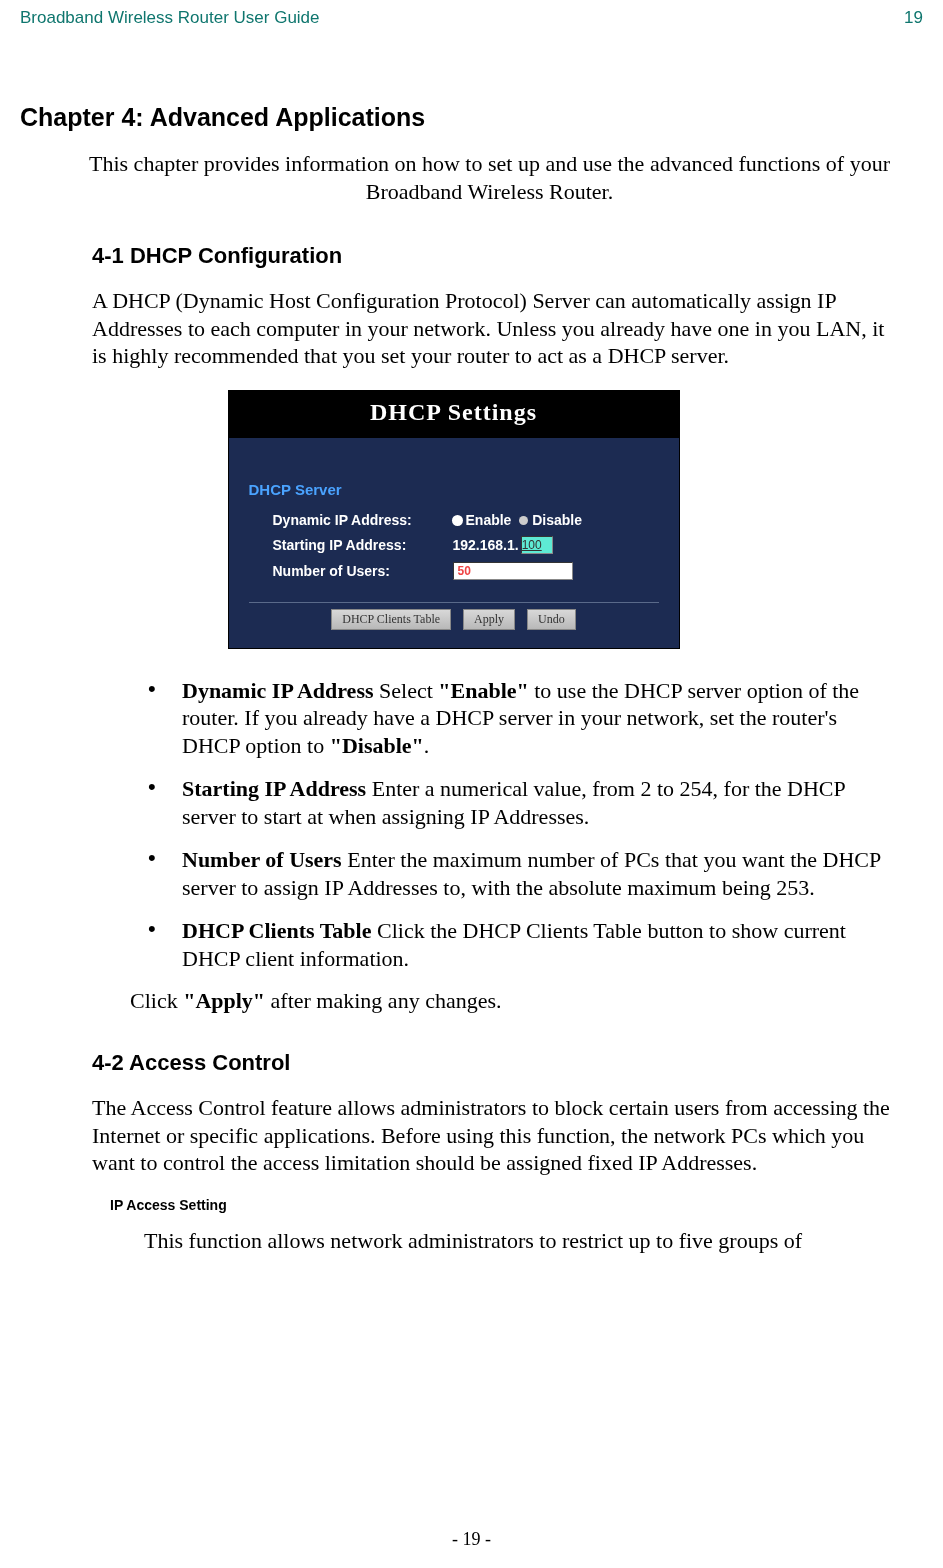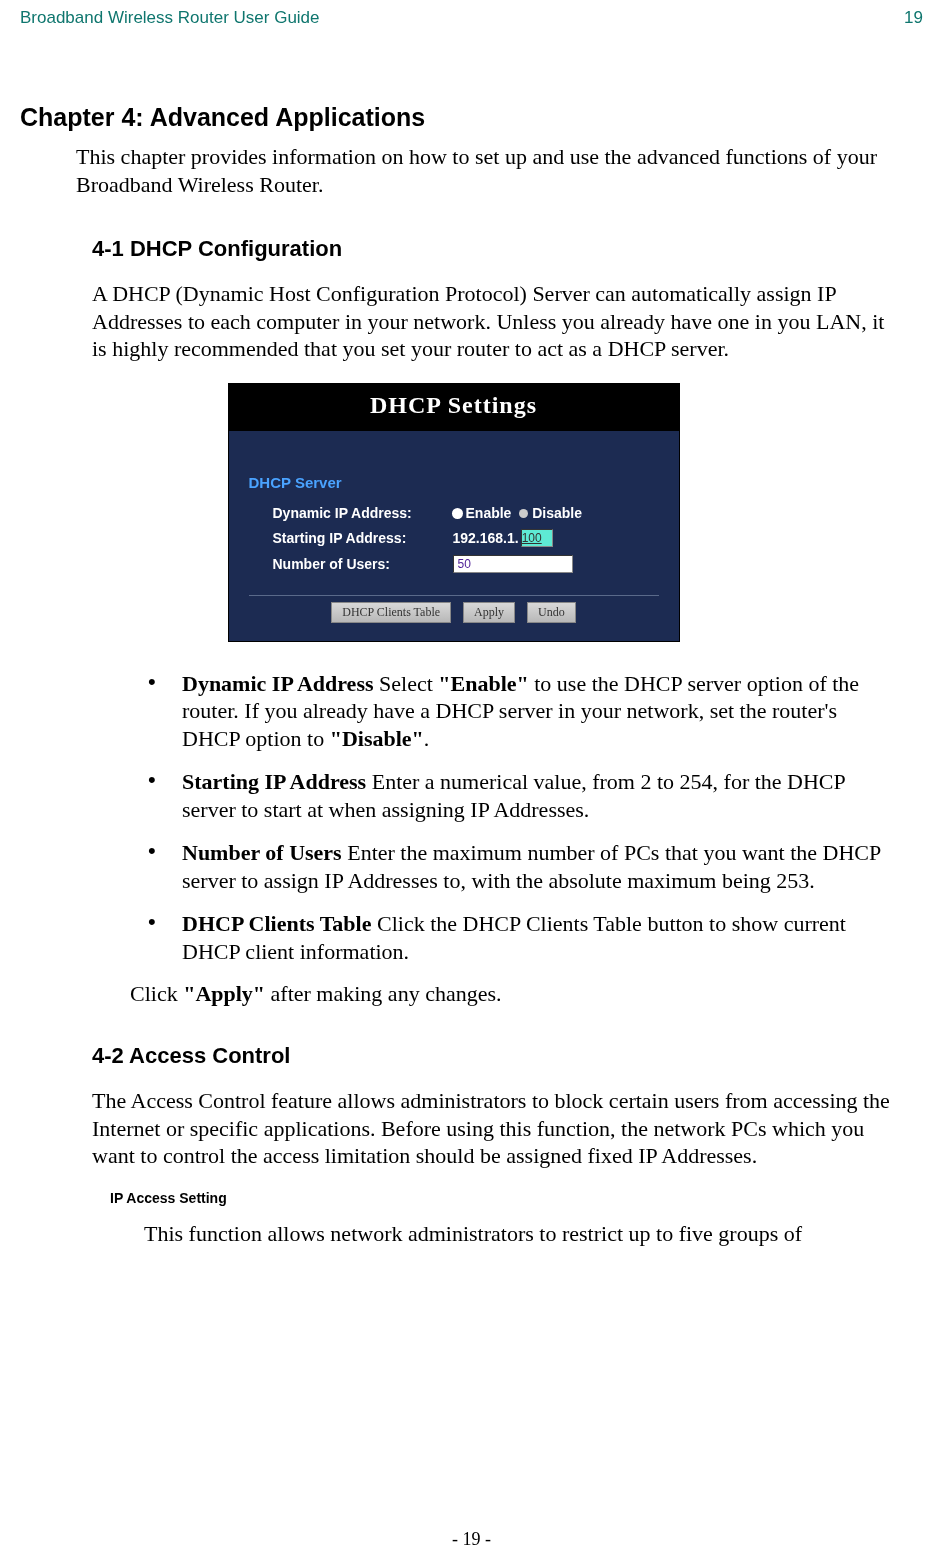--- a/index.html
+++ b/index.html
@@ -19,28 +19,29 @@
       padding-top: 8px;
       font-family: Arial, Helvetica, sans-serif;
       color: #0f766e;
       font-size: 17px;
     }
     .chapter-title {
       font-family: Arial, Helvetica, sans-serif;
       font-weight: bold;
       font-size: 25px;
       margin-top: 75px;
-      margin-bottom: 11px;
+      margin-bottom: 18px;
     }
     .intro-para {
       font-size: 22px;
       margin-left: 56px;
       margin-right: 20px;
       line-height: 1.25;
       margin-bottom: 38px;
+      text-align: center;
     }
     .section-title {
       font-family: Arial, Helvetica, sans-serif;
       font-weight: bold;
       font-size: 22px;
       margin-left: 72px;
       margin-bottom: 18px;
     }
     .section-para {
       font-size: 22px;
@@ -109,21 +110,22 @@
       color: #333;
       text-decoration: underline;
     }
     .wide-input {
       background: #fff;
       border: 1px inset #888;
       font-size: 12px;
       padding: 1px 4px;
       width: 120px;
       height: 18px;
-      color: #4c1d95;
+      color: #ef4444;
+      font-weight: bold;
     }
     .btn-row {
       display: flex;
       justify-content: center;
       gap: 12px;
       margin-top: 18px;
       padding: 6px 0;
       border-top: 1px solid #5a6a8a;
     }
     .ui-btn {

